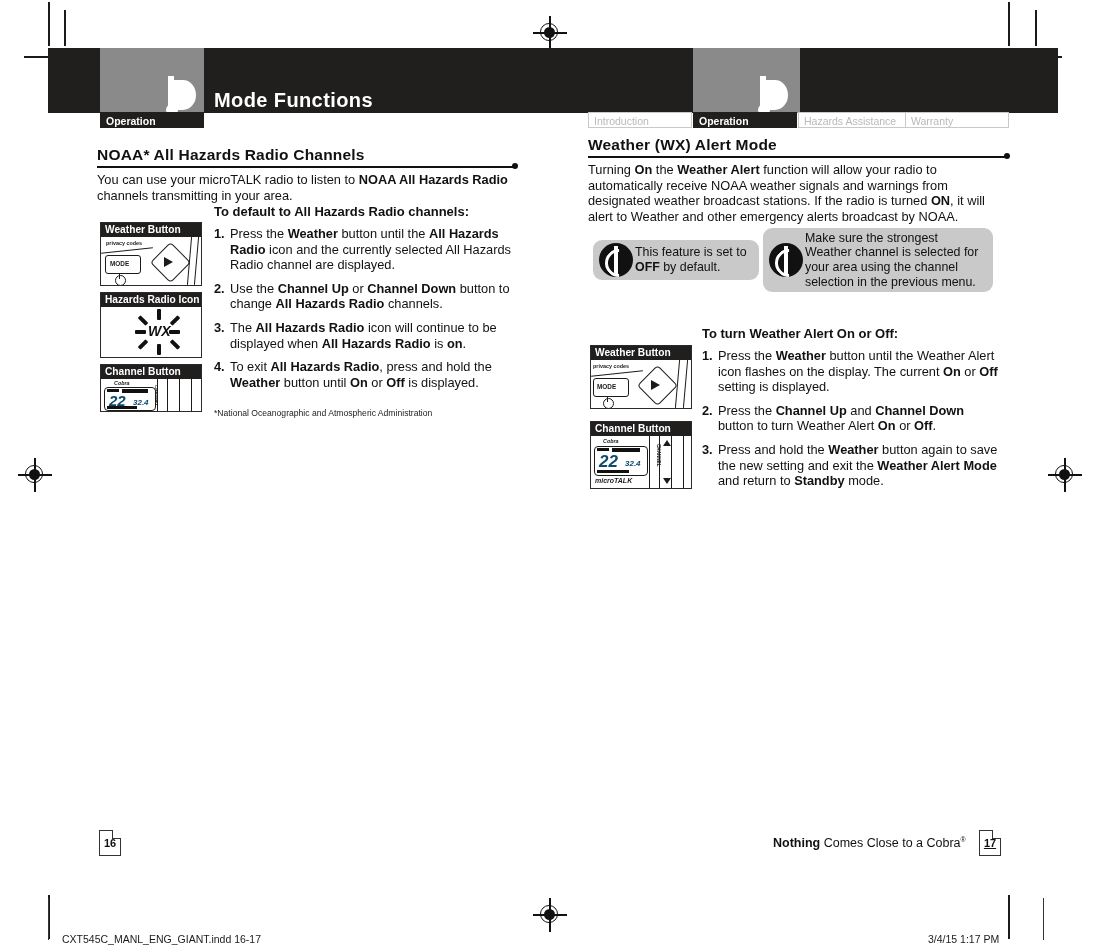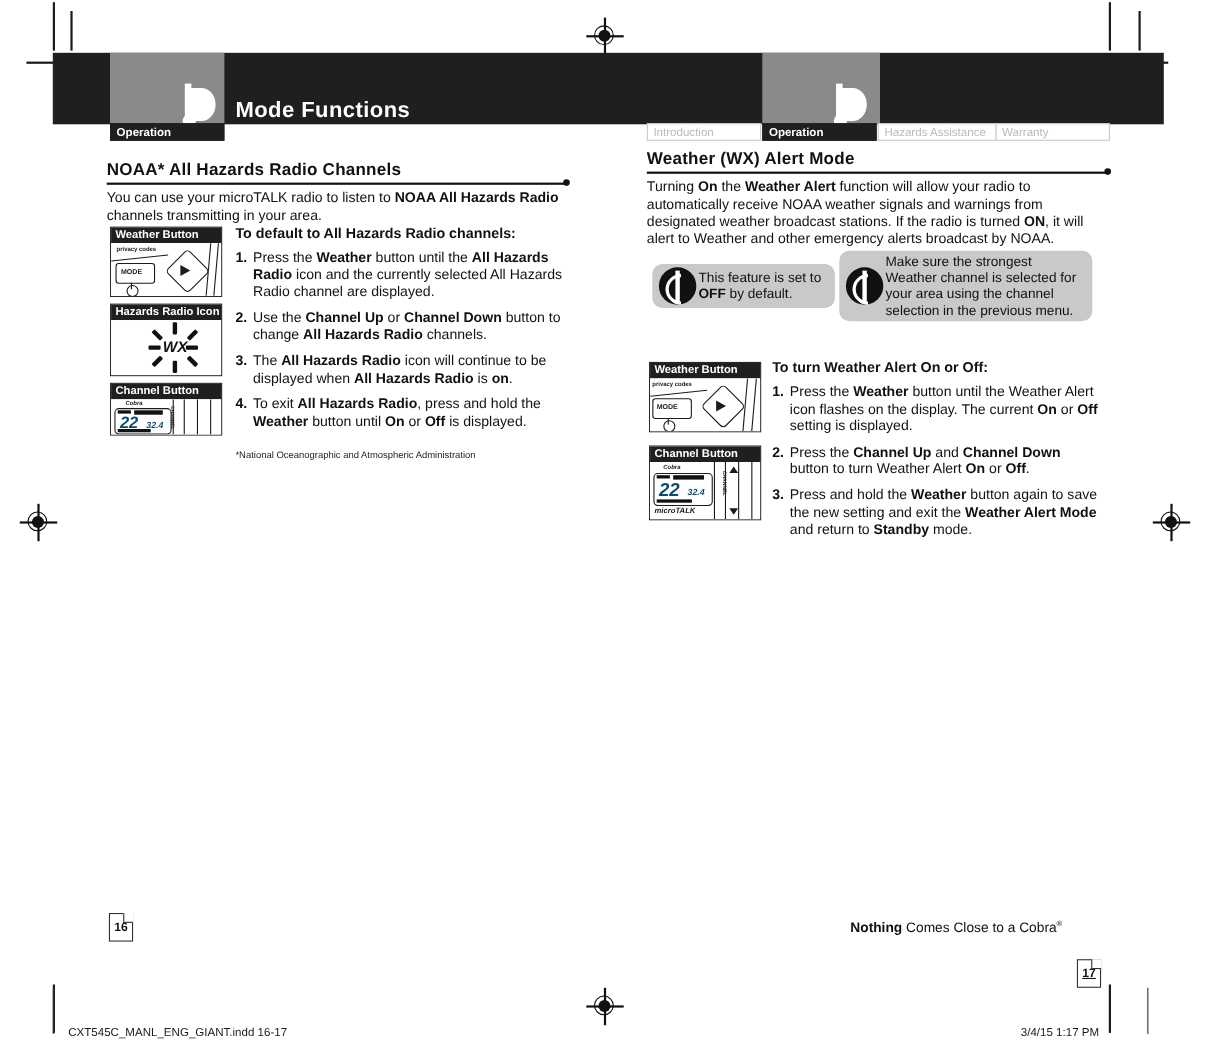--- a/index.html
+++ b/index.html
@@ -40,21 +40,21 @@
 
   .steps{margin-top:0;}
   .lede{font-size:13px;font-weight:bold;line-height:16px;margin-bottom:6px;}
   .step{display:flex;font-size:12.8px;line-height:15.6px;margin-bottom:8px;}
   .step .num{font-weight:bold;flex:0 0 16px;}
   .step .txt{flex:1;}
 
   .foot-note{font-size:8.6px;line-height:11px;color:#222;}
 
   
-  .fig{position:absolute;width:102px;border:1px solid #2a2a2a;background:#fff;box-sizing:border-box;}
+  .fig{position:absolute;width:102px;border:1px solid #2a2a2a;background:#fff;box-sizing:border-box;margin-top:16px;}
   .fig .cap{background:#211e1e;color:#fff;font-size:10.2px;font-weight:bold;
             line-height:14px;height:14px;padding-left:4px;white-space:nowrap;overflow:hidden;}
   .fig .art{position:relative;overflow:hidden;background:#fff;}
 
   
   .ln{position:absolute;background:#1b1b1b;}
   .ring{position:absolute;border:1.5px solid #1b1b1b;border-radius:50%;}
   .tinytxt{position:absolute;font-size:5.4px;font-weight:bold;color:#1b1b1b;white-space:nowrap;}
   .modebox{position:absolute;border:1.4px solid #1b1b1b;border-radius:3px;background:#fff;}
   .dpad{position:absolute;border:1.6px solid #1b1b1b;background:#fff;
@@ -324,21 +324,21 @@
   </div>
 </div>
 
 <div class="pgnum" style="left:99px;top:830px;">
   <span class="fold"></span>
   <span>16</span>
 </div>
 <div class="tagline" style="left:773px;top:836px;">
   <b>Nothing</b><span> Comes Close to a Cobra</span><sup style="font-size:7px;">®</sup>
 </div>
-<div class="pgnum" style="left:979px;top:872px;text-decoration:underline;">
+<div class="pgnum" style="left:979px;top:830px;text-decoration:underline;">
   <span class="fold"></span>
   <span>17</span>
 </div>
 
 <div class="thinline" style="left:48px;top:898px;width:1.4px;height:42px;"></div>
 <div class="thinline" style="left:1043px;top:898px;width:1.4px;height:42px;"></div>
 <div class="prnt" style="left:62px;top:933px;">CXT545C_MANL_ENG_GIANT.indd   16-17</div>
 <div class="prnt" style="left:928px;top:933px;">3/4/15   1:17 PM</div>
 
 </body></html>

